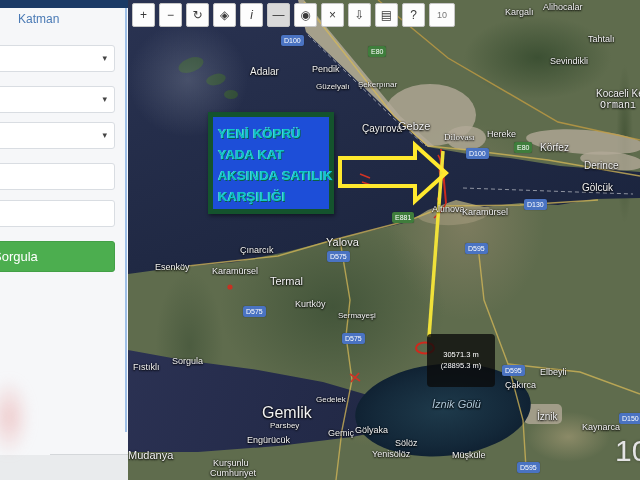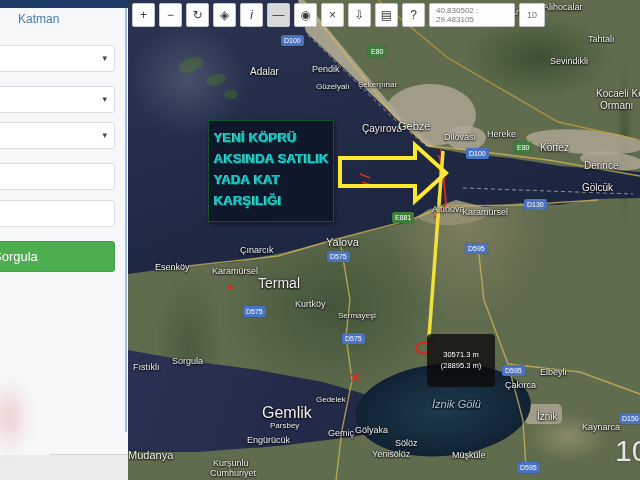--- a/index.html
+++ b/index.html
@@ -72,22 +72,22 @@
 
   
   .maplabel{position:absolute;color:#f3f3f3;text-shadow:0 0 2px #000,0 1px 2px #000;white-space:nowrap;z-index:6;}
   .maplabel.water{color:#aec7d8;font-style:italic;}
   .badge{position:absolute;font-size:7px;line-height:1;color:#fff;padding:2px 3px;border-radius:2px;z-index:6;
          box-shadow:0 0 1px rgba(0,0,0,.6);}
   .badge.blue{background:#4a73c2;}
   .badge.green{background:#3f7d3c;}
 
   
-  #callout{position:absolute;left:208px;top:120px;width:126px;height:102px;background:#0f172a;
-           border:1px solid #14532d;box-shadow:1px 2px 4px rgba(0,0,0,.45);z-index:20;padding:6px 4px 0 5px;box-sizing:border-box;}
+  #callout{position:absolute;left:208px;top:112px;width:126px;height:102px;background:#1d4ed8;
+           border:5px solid #14532d;box-shadow:1px 2px 4px rgba(0,0,0,.45);z-index:20;padding:6px 4px 0 5px;box-sizing:border-box;}
   #callout .line{font-size:13px;font-weight:700;color:#0fc3cd;letter-spacing:.2px;line-height:1.62;
                  text-shadow:.6px .6px 0 #0a5f46,-.5px -.5px 0 #86ecd9;white-space:nowrap;}
 
   
   #measure{position:absolute;left:427px;top:334px;width:64px;background:rgba(10,10,10,.78);border-radius:4px;
            color:#fff;font-size:7.5px;text-align:center;padding:15px 2px;z-index:21;line-height:1.5;}
 
   #pagenum{position:absolute;left:615px;top:434px;font-size:30px;color:#e4e4e4;z-index:22;
            text-shadow:0 0 3px rgba(0,0,0,.4);}
 </style>
@@ -147,39 +147,39 @@
     <ellipse cx="297" cy="348" rx="9" ry="5.5" stroke="#d0281c" stroke-width="2" fill="none"></ellipse>
   </svg>
 </div>
 
 <div id="labels-layer">
     <span class="maplabel" style="left: 505px; top: 7px; font-size: 9px;">Kargalı</span>
     <span class="maplabel" style="left: 543px; top: 2px; font-size: 9px;">Alihocalar</span>
     <span class="maplabel" style="left: 588px; top: 34px; font-size: 9px;">Tahtalı</span>
     <span class="maplabel" style="left: 550px; top: 56px; font-size: 9px;">Sevindikli</span>
     <span class="maplabel" style="left: 596px; top: 88px; font-size: 10px;">Kocaeli Kent</span>
-    <span class="maplabel" style="left: 600px; top: 100px; font-size: 10px;">Ormanı</span>
+    <span class="maplabel" style="left: 600px; top: 100px; font-size: 10px; font-family: Liberation Mono, monospace;">Ormanı</span>
     <span class="maplabel" style="left: 250px; top: 66px; font-size: 10px;">Adalar</span>
     <span class="maplabel" style="left: 312px; top: 64px; font-size: 9px;">Pendik</span>
     <span class="maplabel" style="left: 316px; top: 82px; font-size: 8px;">Güzelyalı</span>
     <span class="maplabel" style="left: 358px; top: 80px; font-size: 8px;">Şekerpınar</span>
     <span class="maplabel" style="left: 362px; top: 106px; font-size: 10px; margin-top: 17px;">Çayırova</span>
     <span class="maplabel" style="left: 398px; top: 120px; font-size: 11px;">Gebze</span>
-    <span class="maplabel" style="left: 444px; top: 132px; font-size: 9px;">Dilovası</span>
+    <span class="maplabel" style="left: 444px; top: 132px; font-size: 9px; font-family: Liberation Serif, serif;">Dilovası</span>
     <span class="maplabel" style="left: 487px; top: 129px; font-size: 9px;">Hereke</span>
     <span class="maplabel" style="left: 540px; top: 142px; font-size: 10px;">Körfez</span>
     <span class="maplabel" style="left: 584px; top: 160px; font-size: 10px;">Derince</span>
     <span class="maplabel" style="left: 582px; top: 182px; font-size: 10px;">Gölcük</span>
     <span class="maplabel" style="left: 432px; top: 204px; font-size: 9px;">Altınova</span>
     <span class="maplabel" style="left: 462px; top: 207px; font-size: 9px;">Karamürsel</span>
     <span class="maplabel" style="left: 326px; top: 236px; font-size: 11px;">Yalova</span>
     <span class="maplabel" style="left: 240px; top: 245px; font-size: 9px;">Çınarcık</span>
     <span class="maplabel" style="left: 155px; top: 262px; font-size: 9px;">Esenköy</span>
     <span class="maplabel" style="left: 212px; top: 266px; font-size: 9px;">Karamürsel</span>
-    <span class="maplabel" style="left: 258px; top: 275px; font-size: 14px;">Termal</span>
+    <span class="maplabel" style="left: 270px; top: 275px; font-size: 11px;">Termal</span>
     <span class="maplabel" style="left: 295px; top: 299px; font-size: 9px;">Kurtköy</span>
     <span class="maplabel" style="left: 338px; top: 311px; font-size: 8px;">Sermayeşi</span>
     <span class="maplabel" style="left: 172px; top: 356px; font-size: 9px;">Sorgula</span>
     <span class="maplabel" style="left: 133px; top: 362px; font-size: 9px;">Fıstıklı</span>
     <span class="maplabel" style="left: 262px; top: 404px; font-size: 16px;">Gemlik</span>
     <span class="maplabel" style="left: 270px; top: 421px; font-size: 8px;">Parsbey</span>
     <span class="maplabel" style="left: 247px; top: 435px; font-size: 9px;">Engürücük</span>
     <span class="maplabel" style="left: 128px; top: 449px; font-size: 11px;">Mudanya</span>
     <span class="maplabel" style="left: 213px; top: 458px; font-size: 9px;">Kurşunlu</span>
     <span class="maplabel" style="left: 210px; top: 468px; font-size: 9px;">Cumhuriyet</span>
@@ -204,22 +204,22 @@
     <span class="badge blue" style="left: 327px; top: 251px;">D575</span>
     <span class="badge blue" style="left: 243px; top: 306px;">D575</span>
     <span class="badge blue" style="left: 342px; top: 333px;">D575</span>
     <span class="badge blue" style="left: 502px; top: 365px;">D595</span>
     <span class="badge blue" style="left: 619px; top: 413px;">D150</span>
     <span class="badge blue" style="left: 517px; top: 462px;">D595</span>
   </div>
 
 <div id="callout">
     <div class="line">YENİ KÖPRÜ</div>
+    <div class="line">YADA KAT</div>
     <div class="line">AKSINDA SATILIK</div>
-    <div class="line">YADA KAT</div>
     <div class="line">KARŞILIĞI</div>
   </div>
 
 <div id="measure">
   <div>30571.3 m</div>
   <div>(28895.3 m)</div>
 </div>
 
 <div id="pagenum">10</div>
 
@@ -230,21 +230,20 @@
       <div class="tbtn">↻</div>
       <div class="tbtn">◈</div>
       <div class="tbtn" style="font-style: italic;">i</div>
       <div class="tbtn active">―</div>
       <div class="tbtn">◉</div>
       <div class="tbtn">×</div>
       <div class="tbtn">⇩</div>
       <div class="tbtn">▤</div>
       <div class="tbtn">?</div>
     </div>
-  <div id="coordbox">40.830502 : 29.483105</div>
   <div id="zoombox">10</div>
 </div>
 
 <div id="sidebar">
   <div class="topstrip"></div>
   <div class="panel-title">Katman</div>
   <div class="sb-box" id="sb-select1">
       <span class="caret">▾</span>
     </div>
   <div class="sb-box" id="sb-select2">

